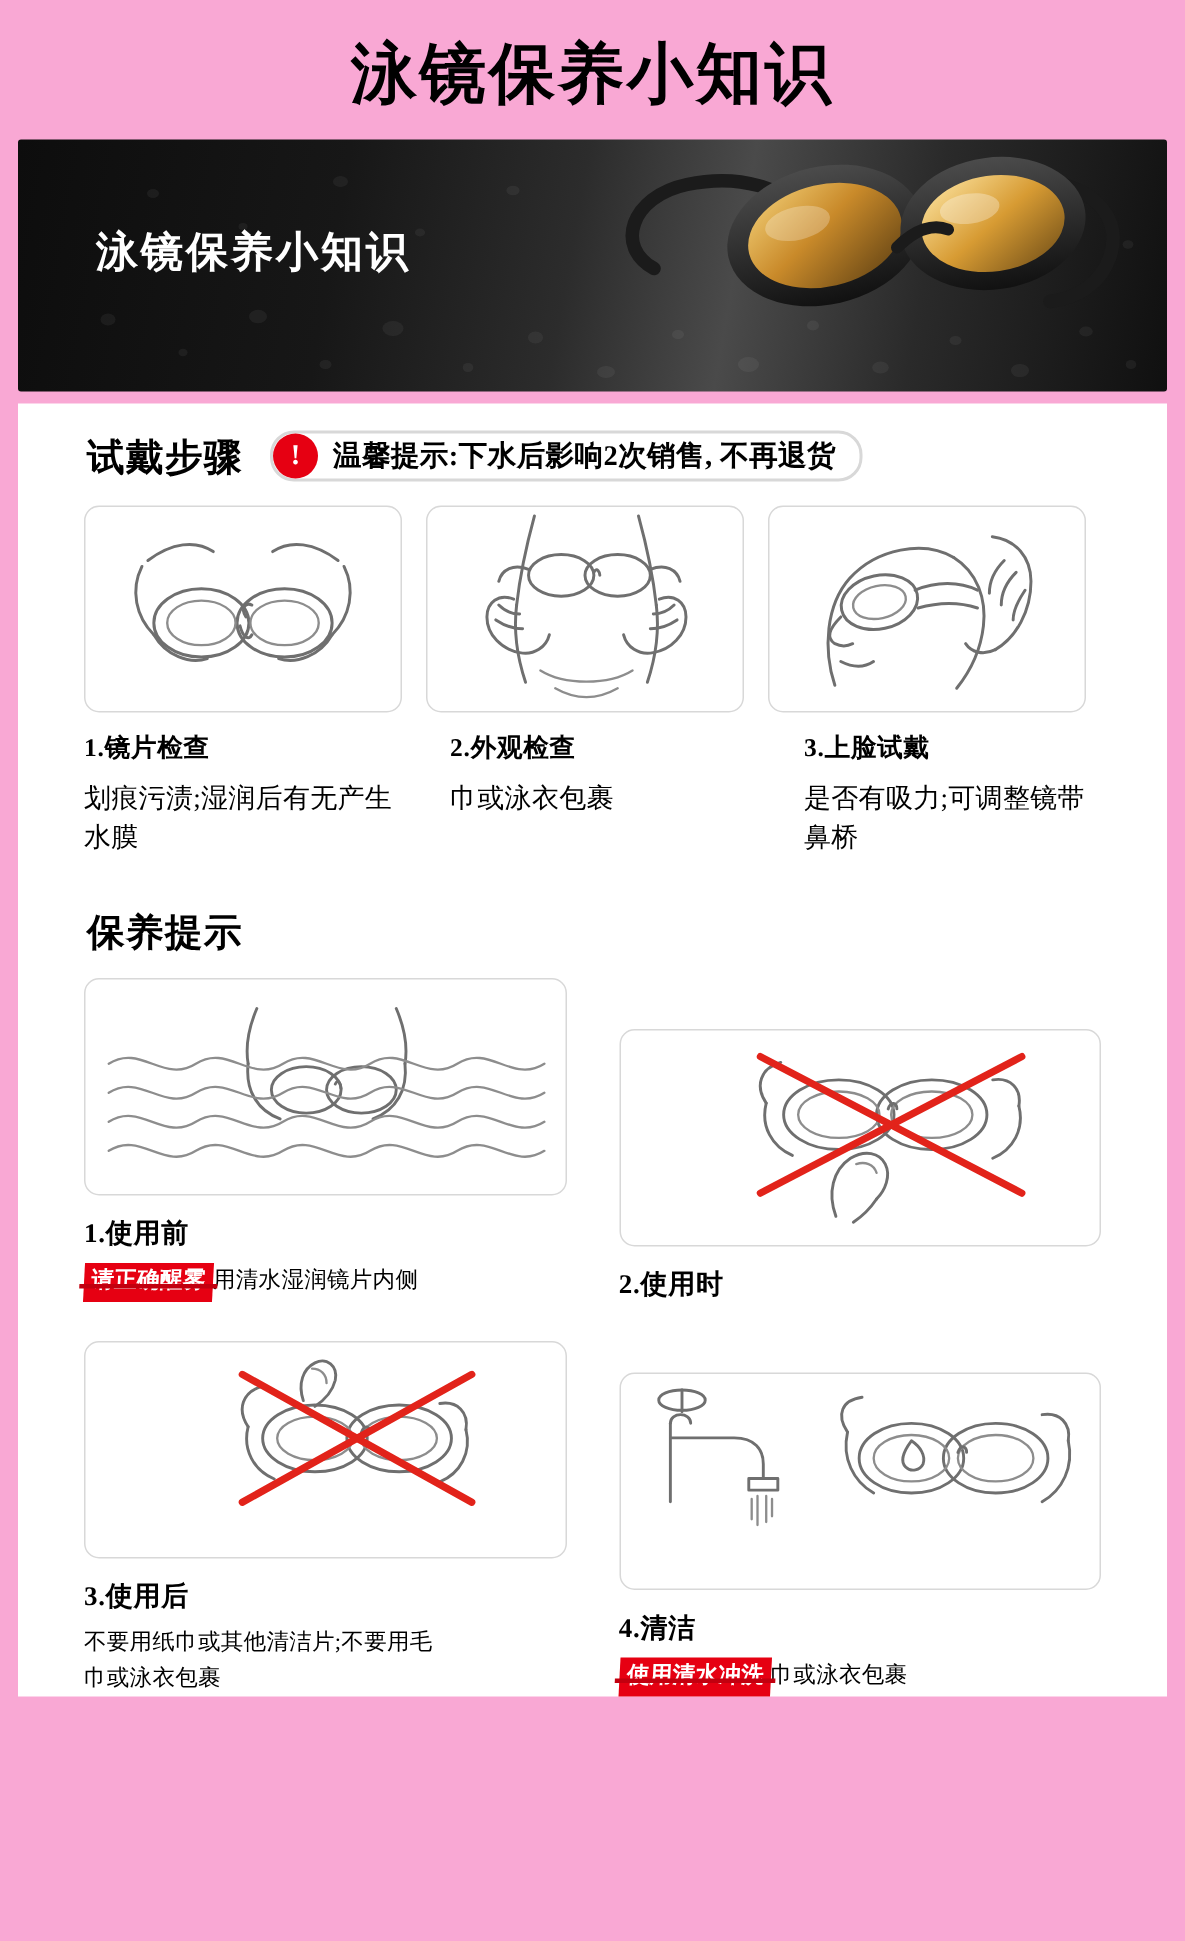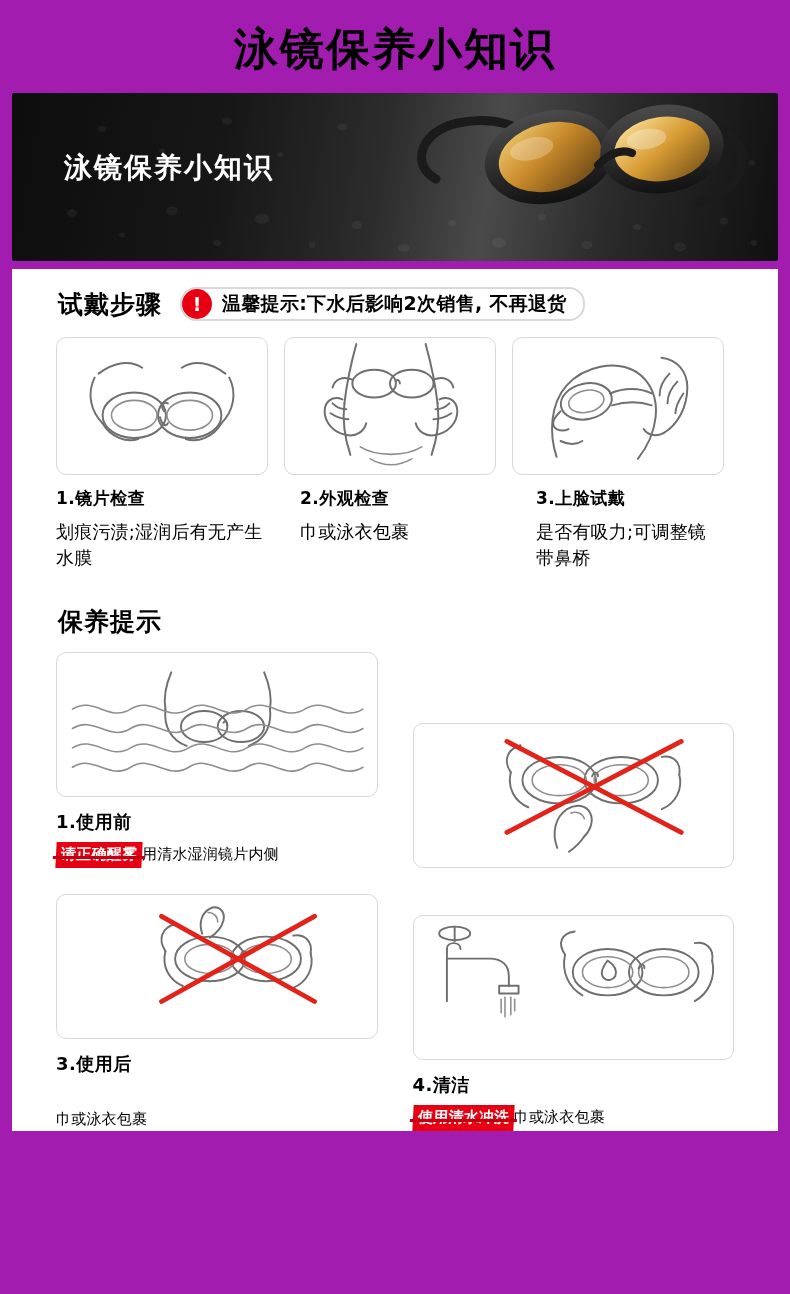--- a/index.html
+++ b/index.html
@@ -12,21 +12,22 @@
     height: 1294px;
     font-family: "DejaVu Sans", "Liberation Sans", sans-serif;
     color: #000;
     overflow: hidden;
     position: relative;
   }
   .page {
     width: 790px;
     height: 1294px;
     position: relative;
-    background: #a21caf;
+    background: #f9a8d4;
+    font-family: Liberation Serif, serif;
   }
 
   
   .top-title {
     text-align: center;
     font-size: 44px;
     font-weight: bold;
     letter-spacing: 2px;
     padding-top: 20px;
     padding-bottom: 14px;
@@ -419,20 +420,21 @@
 
             <path class="ln" d="M148 128 C142 112 146 96 158 88 C168 82 178 84 182 92 C186 100 182 110 176 116"></path>
             <path class="ln" d="M176 116 C172 122 166 128 160 132"></path>
             <path class="ln-thin" d="M162 92 C168 90 174 92 176 98"></path>
             <g class="xmark">
               <path d="M96 18 L276 112"></path>
               <path d="M276 18 L96 112"></path>
             </g>
           </svg>
         </div>
+        <div class="cap2-title">2.使用时</div>
       </div>
     </div>
 
     <div class="row2 second">
 
       <div class="col2">
         <div class="imgbox2">
           <svg viewBox="0 0 330 143">
             <path class="ln" d="M112 58 C104 46 108 34 122 30"></path>
             <path class="ln" d="M244 42 C256 40 264 48 262 60"></path>
@@ -447,21 +449,21 @@
             <path class="ln" d="M150 40 C146 28 150 18 158 14 C166 10 174 16 172 26 C170 34 164 40 158 44"></path>
             <path class="ln-thin" d="M156 18 C162 18 166 22 166 28"></path>
             <g class="xmark">
               <path d="M108 22 L266 110"></path>
               <path d="M266 22 L108 110"></path>
             </g>
           </svg>
         </div>
         <div class="cap2-title">3.使用后</div>
         <div class="cap2-body">
-          <br>
+          <span>不要用纸巾或其他清洁片;不要用毛</span><br>
           <span>巾或泳衣包裹</span>
         </div>
       </div>
 
       <div class="col2">
         <div class="imgbox2">
           <svg viewBox="0 0 330 143">
 
             <path class="ln" d="M34 34 L34 88"></path>
             <path class="ln" d="M34 34 C34 26 48 26 48 34"></path>

